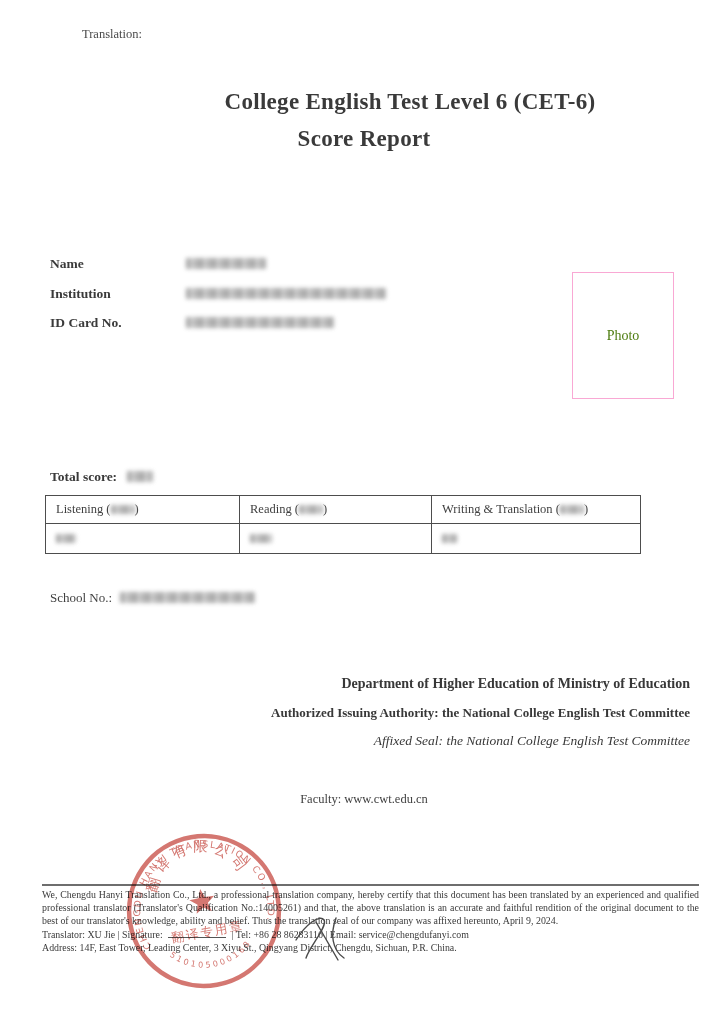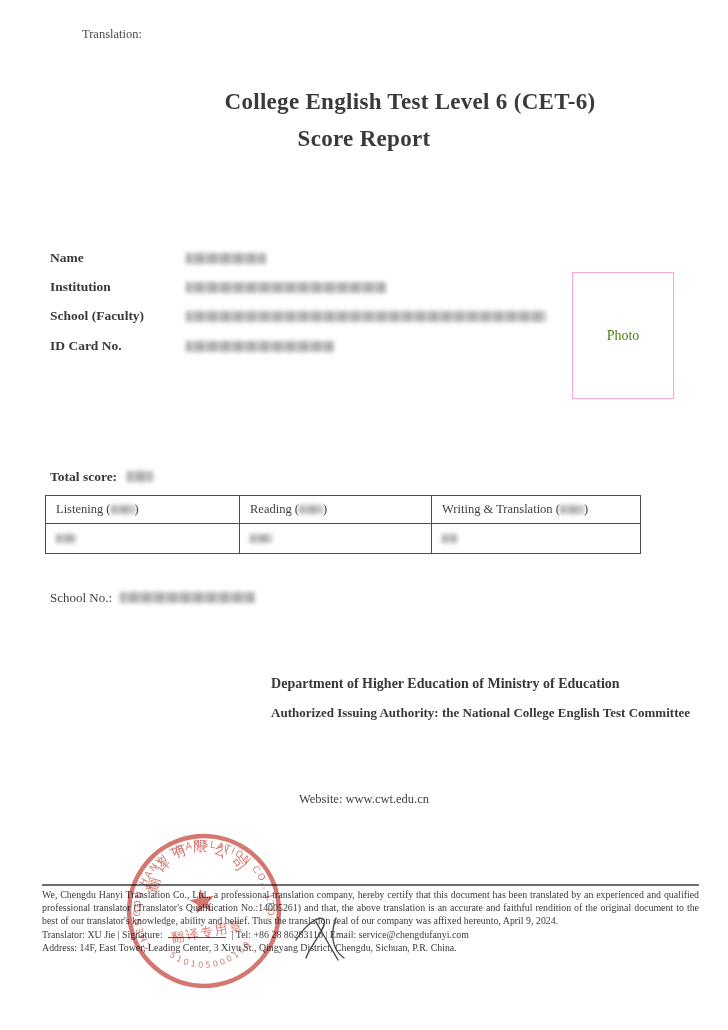--- a/index.html
+++ b/index.html
@@ -14,34 +14,34 @@
     display:inline-block;height:11px;vertical-align:-1px;border-radius:1px;
     background:repeating-linear-gradient(90deg,#9a9a9a 0 4px,#c2c2c2 4px 8px,#aaaaaa 8px 13px);
     filter:blur(2px);opacity:.85;
   }
   .blur.sm{height:9px;}
   .translation-label{left:50px;top:27px;font-size:12.5px;color:#4a4a4a;margin-left:32px;}
   .title{left:0;width:728px;text-align:center;font-weight:bold;font-size:23px;color:#3a3a3a;letter-spacing:.3px;}
   .title1{top:89px;padding-left:46px;}
   .title2{top:126px;}
   .fields{left:50px;top:243px;}
-  .field-row{height:29.4px;display:flex;align-items:center;}
+  .field-row{height:29.4px;display:flex;align-items:flex-end;}
   .flabel{width:136px;font-weight:bold;font-size:13.5px;color:#3a3a3a;flex:0 0 136px;}
   .fval .blur{margin-top:3px;}
   .photo-box{
     left:572px;top:272px;width:100px;height:125px;border:1px solid #f9a8d4;
     display:flex;align-items:center;justify-content:center;font-size:14px;color:#4d7c0f;
   }
   .total-line{left:50px;top:469px;font-size:13.5px;font-weight:bold;color:#3a3a3a;}
   .score-table{left:45px;top:495px;border-collapse:collapse;table-layout:fixed;width:514px;font-size:12.5px;color:#3f3f3f;}
   .score-table th,.score-table td{border:1px solid #4d4d4d;font-weight:normal;text-align:left;padding:0 16px 0 10px;}
   .score-table th{height:27px;}
   .score-table td{height:29px;}
   .report-line{left:50px;top:590px;font-size:13px;color:#3f3f3f;}
-  .authority{right:38px;top:676px;text-align:left;color:#383838;}
+  .authority{right:38px;top:676px;text-align:right;color:#383838;}
   .auth1{font-size:14px;font-weight:bold;margin:0 0 13px 0;}
   .auth2{font-size:13px;font-weight:bold;margin:0 0 12px 0;}
   .auth3{font-size:13.5px;font-style:italic;margin:0;}
   .website-line{left:0;top:792px;width:728px;text-align:center;font-size:12.5px;color:#3f3f3f;}
   .rule{left:42px;top:884px;width:657px;border-top:2px solid #6e6e6e;height:0;}
   .cert{left:42px;top:889px;width:657px;font-size:9.9px;line-height:12.9px;text-align:justify;color:#3a3a3a;}
   .translator-line{left:42px;top:929px;font-size:9.9px;color:#3a3a3a;white-space:nowrap;}
   .address-line{left:42px;top:942px;font-size:9.9px;color:#3a3a3a;white-space:nowrap;}
   .sig-line{display:inline-block;width:58px;border-bottom:1px solid #555;height:8px;margin:0 3px;}
   .seal{left:118px;top:825px;width:172px;height:172px;transform:rotate(-10deg);
@@ -57,24 +57,20 @@
 <div class="abs title title2">Score Report</div>
 
 <div class="abs fields">
   <div class="field-row">
     <span class="flabel">Name</span>
     <span class="fval"><span class="blur" style="width:80px"></span></span>
   </div>
   <div class="field-row">
     <span class="flabel">Institution</span>
     <span class="fval"><span class="blur" style="width:200px"></span></span>
-  </div>
-  <div class="field-row">
-    <span class="flabel">School (Faculty)</span>
-    <span class="fval"><span class="blur" style="width:360px"></span></span>
   </div>
   <div class="field-row">
     <span class="flabel">ID Card No.</span>
     <span class="fval"><span class="blur" style="width:148px"></span></span>
   </div>
 </div>
 
 <div class="abs photo-box">
   <span>Photo</span>
 </div>
@@ -100,23 +96,24 @@
   </table>
 
 <div class="abs report-line">
   <span>School No.:</span>
   <span class="blur" style="width:135px;margin-left:5px"></span>
 </div>
 
 <div class="abs authority">
   <p class="auth1">Department of Higher Education of Ministry of Education</p>
   <p class="auth2">Authorized Issuing Authority: the National College English Test Committee</p>
+  <p class="auth3">Affixed Seal: the National College English Test Committee</p>
 </div>
 
-<div class="abs website-line">Website: www.cwt.edu.cn</div>
+<div class="abs website-line">Faculty: www.cwt.edu.cn</div>
 
 <div class="abs rule"></div>
 
 <div class="abs cert">We, Chengdu Hanyi Translation Co., Ltd., a professional translation company, hereby certify that this document has been translated by an experienced and qualified professional translator (Translator's Qualification No.:14005261) and that, the above translation is an accurate and faithful rendition of the original document to the best of our translator's knowledge, ability and belief. Thus the translation seal of our company was affixed hereunto, April 9, 2024.</div>
 
 <div class="abs translator-line">
   <span>Translator: XU Jie | Signature:</span>
   <span class="sig-line"></span>
   <span>| Tel: +86 28 86283116 | Email: service@chengdufanyi.com</span>
 </div>

